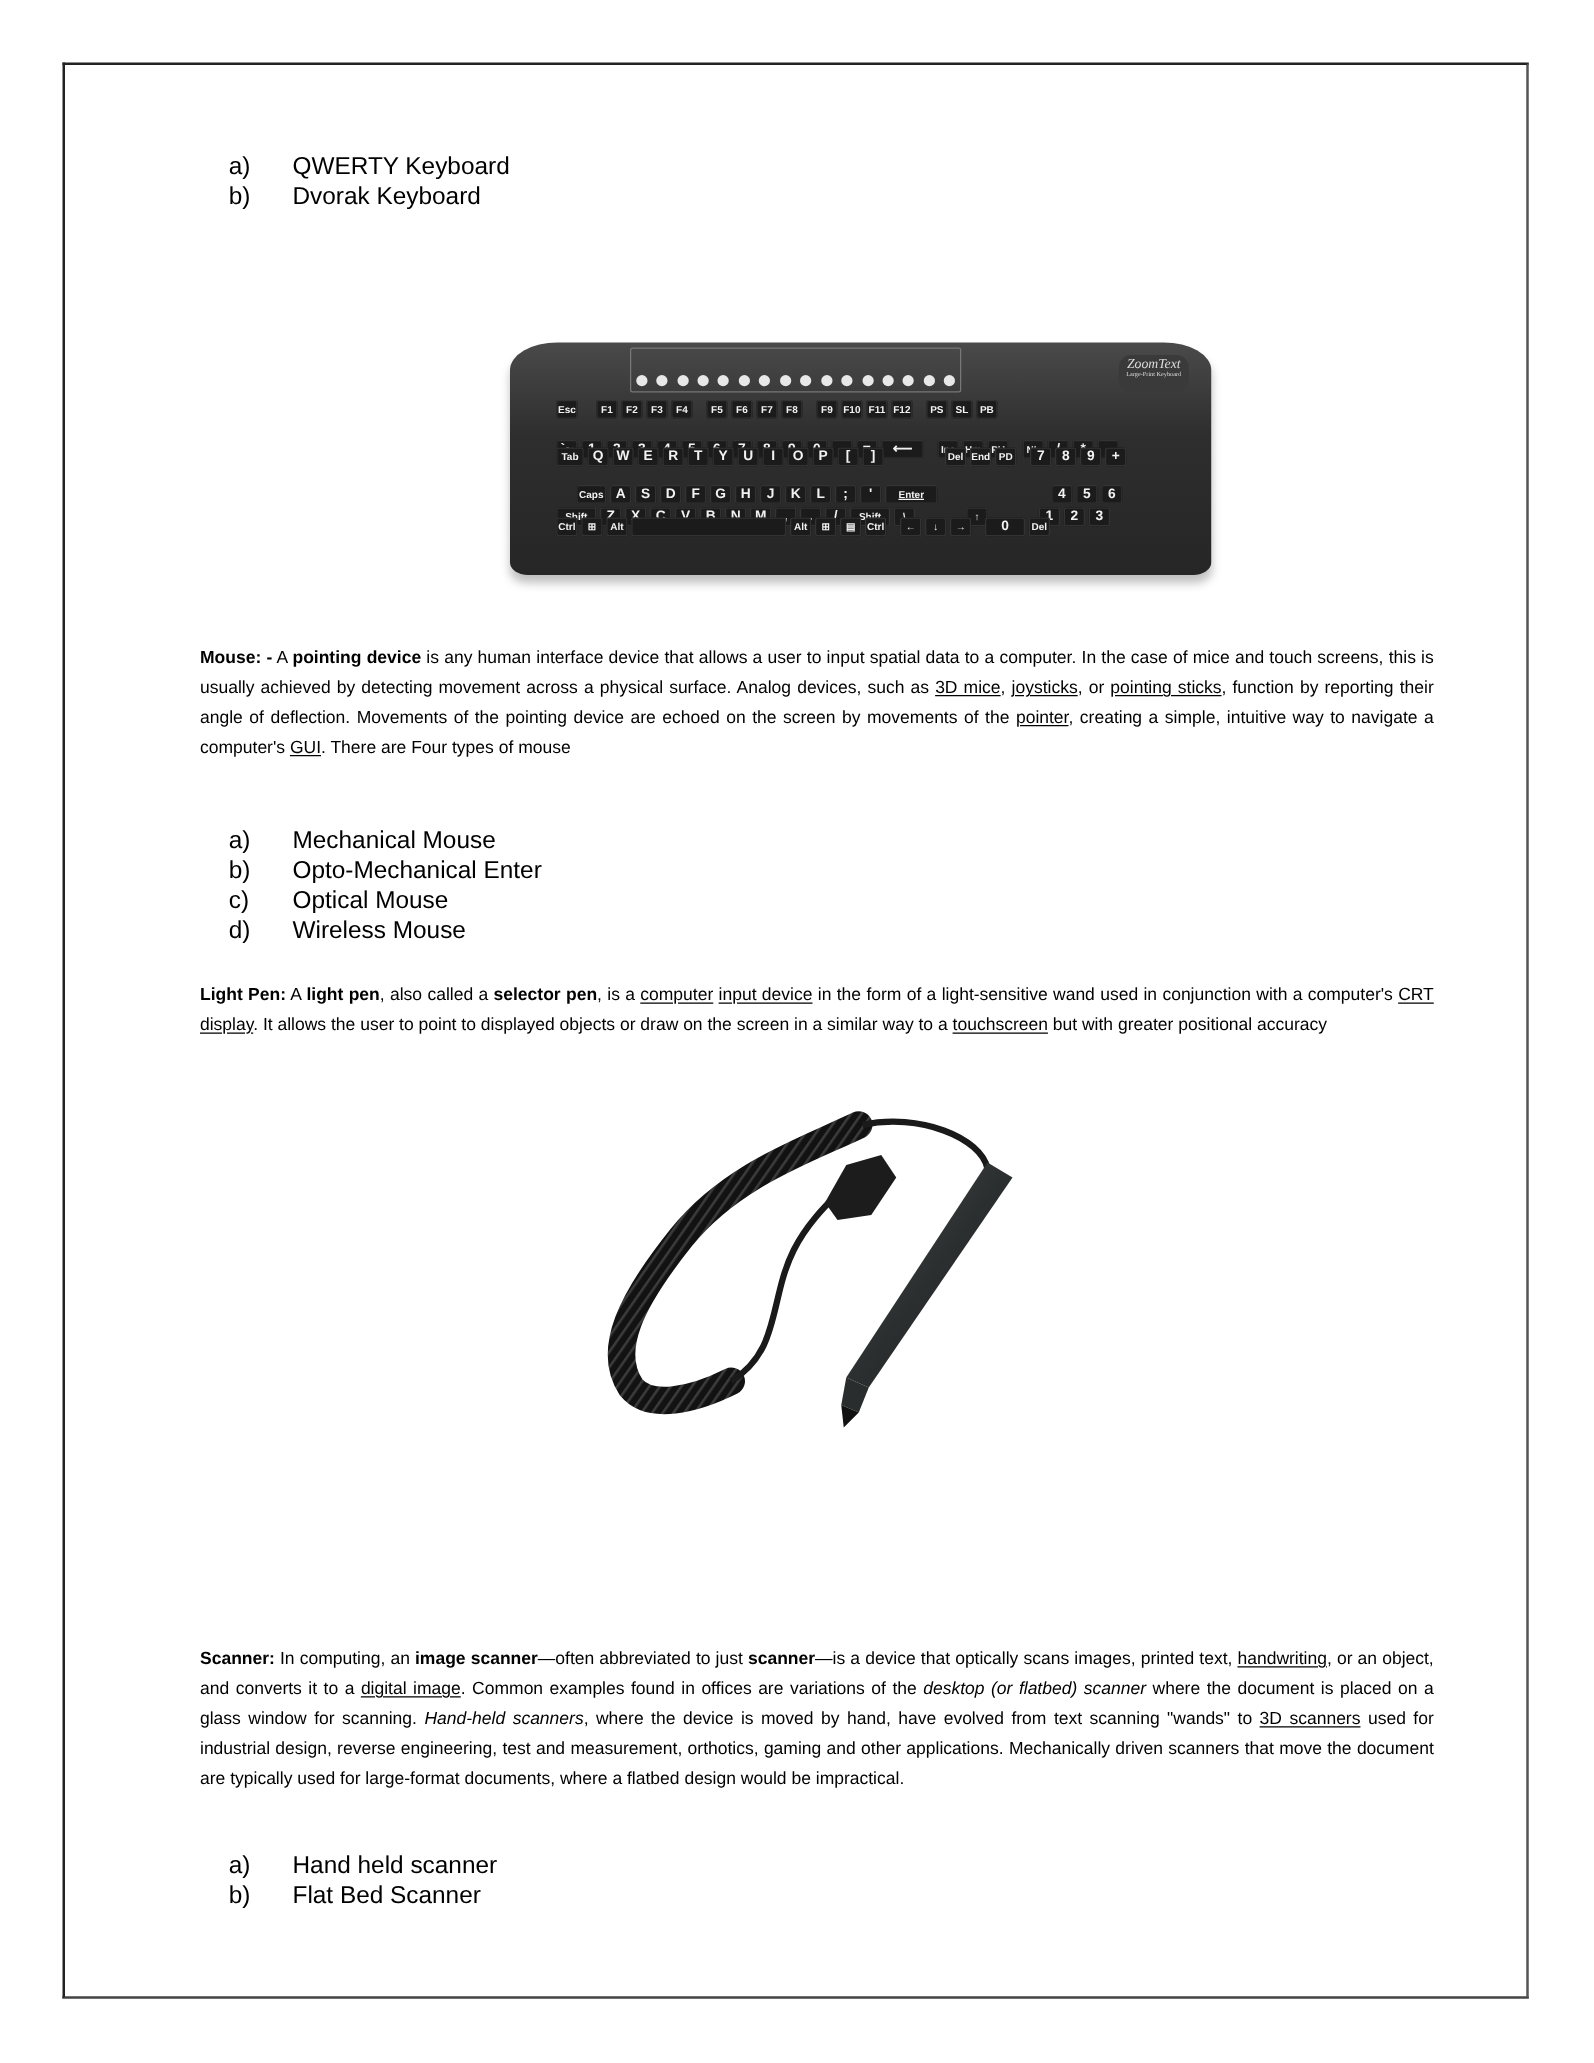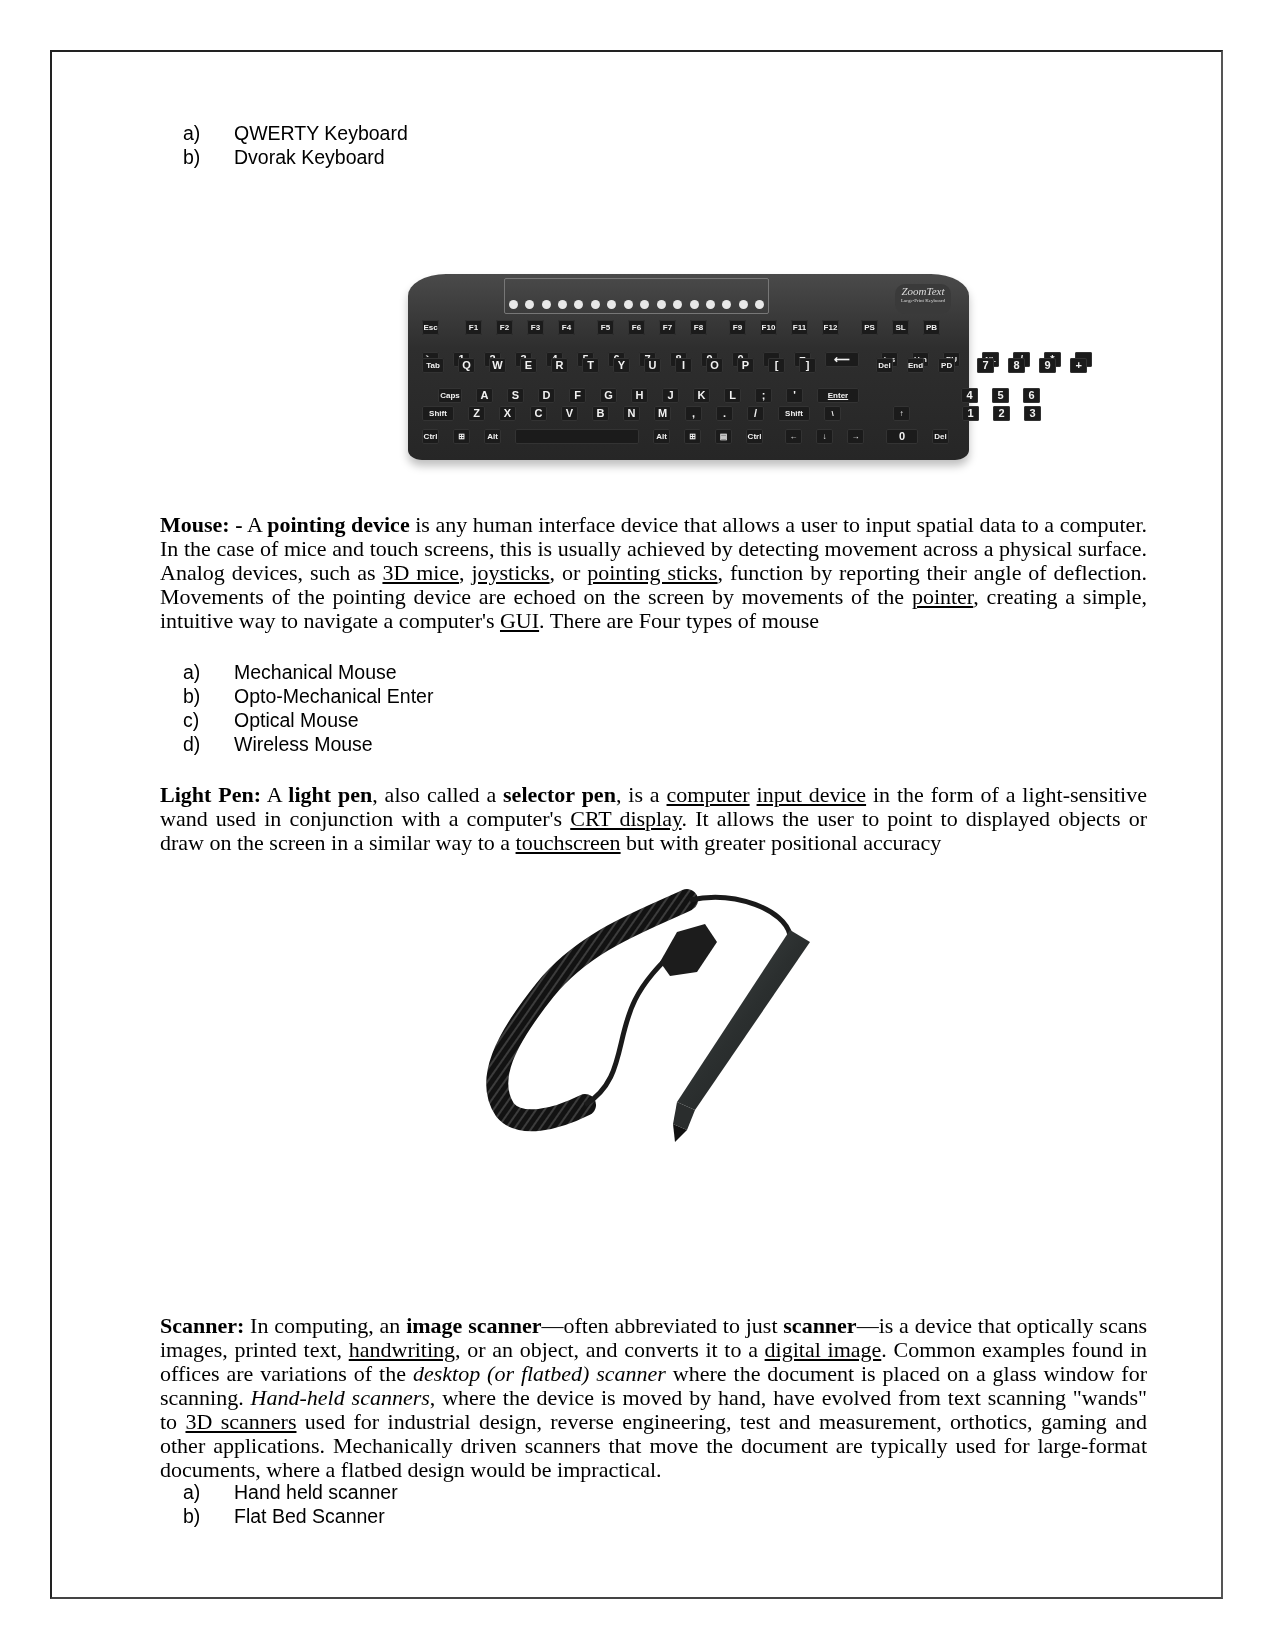--- a/index.html
+++ b/index.html
@@ -23,23 +23,22 @@
       height: 1549px;
       border: 2px solid #222;
       border-right-color: #555;
       border-bottom-color: #444;
       box-sizing: border-box;
     }
     .content {
       position: absolute;
       left: 160px;
       width: 987px;
-      font-size: 22px;
+      font-size: 14px;
       line-height: 24px;
-      font-family: Liberation Serif, serif;
     }
     .list {
       position: absolute;
       left: 183px;
       font-size: 19.5px;
       line-height: 24px;
       margin: 0;
       padding: 0;
       list-style: none;
     }
@@ -115,21 +114,22 @@
       background: #3a3a3a;
       color: #ddd;
       font-family: "Liberation Serif", serif;
       font-size: 9px;
       text-align: center;
       line-height: 14px;
     }
     .kb-row {
       position: absolute;
       display: flex;
-      gap: 14px;
+      gap: 3px;
+      margin-left: 23px;
     }
     .kb-key {
       height: 15px;
       min-width: 15px;
       background: #1b1b1b;
       color: #f2f2f2;
       font-size: 8px;
       font-weight: bold;
       line-height: 15px;
       text-align: center;
@@ -275,21 +275,21 @@
       <div class="kb-key big">,</div>
       <div class="kb-key big">.</div>
       <div class="kb-key big">/</div>
       <div class="kb-key" style="min-width:30px;">Shift</div>
       <div class="kb-key" style="margin-right:38px;">\</div>
       <div class="kb-key" style="margin-right:38px;">↑</div>
       <div class="kb-key big">1</div>
       <div class="kb-key big">2</div>
       <div class="kb-key big">3</div>
     </div>
-    <div class="kb-row" style="left:14px;top:155px;">
+    <div class="kb-row" style="left:14px;top:140px;">
       <div class="kb-key">Ctrl</div>
       <div class="kb-key">⊞</div>
       <div class="kb-key">Alt</div>
       <div class="kb-key" style="min-width:122px;"></div>
       <div class="kb-key">Alt</div>
       <div class="kb-key">⊞</div>
       <div class="kb-key">▤</div>
       <div class="kb-key" style="margin-right:8px;">Ctrl</div>
       <div class="kb-key">←</div>
       <div class="kb-key">↓</div>

